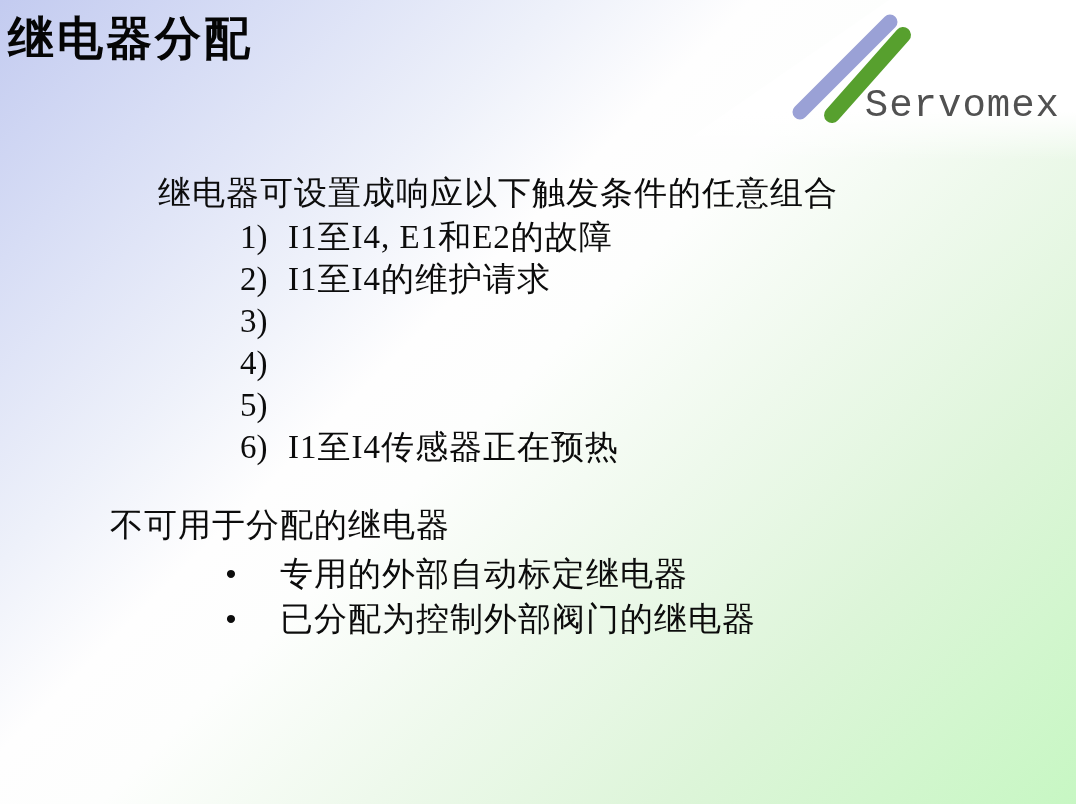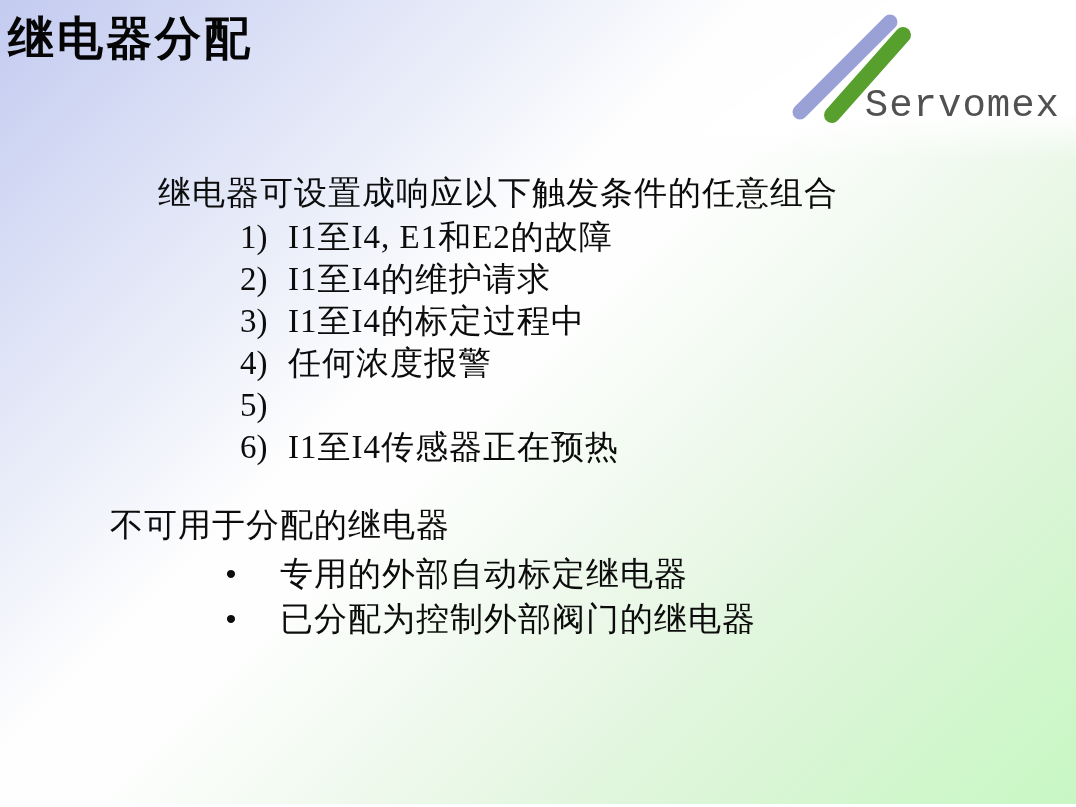--- a/index.html
+++ b/index.html
@@ -82,25 +82,23 @@
       <li>
         <span class="num">1)</span>
         <span>I1至I4, E1和E2的故障</span>
       </li>
       <li>
         <span class="num">2)</span>
         <span>I1至I4的维护请求</span>
       </li>
       <li>
         <span class="num">3)</span>
-        <span>I1至I4的标定过程中</span>
       </li>
       <li>
         <span class="num">4)</span>
-        <span>任何浓度报警</span>
       </li>
       <li>
         <span class="num">5)</span>
       </li>
       <li>
         <span class="num">6)</span>
         <span>I1至I4传感器正在预热</span>
       </li>
     </ol>
   </div>

